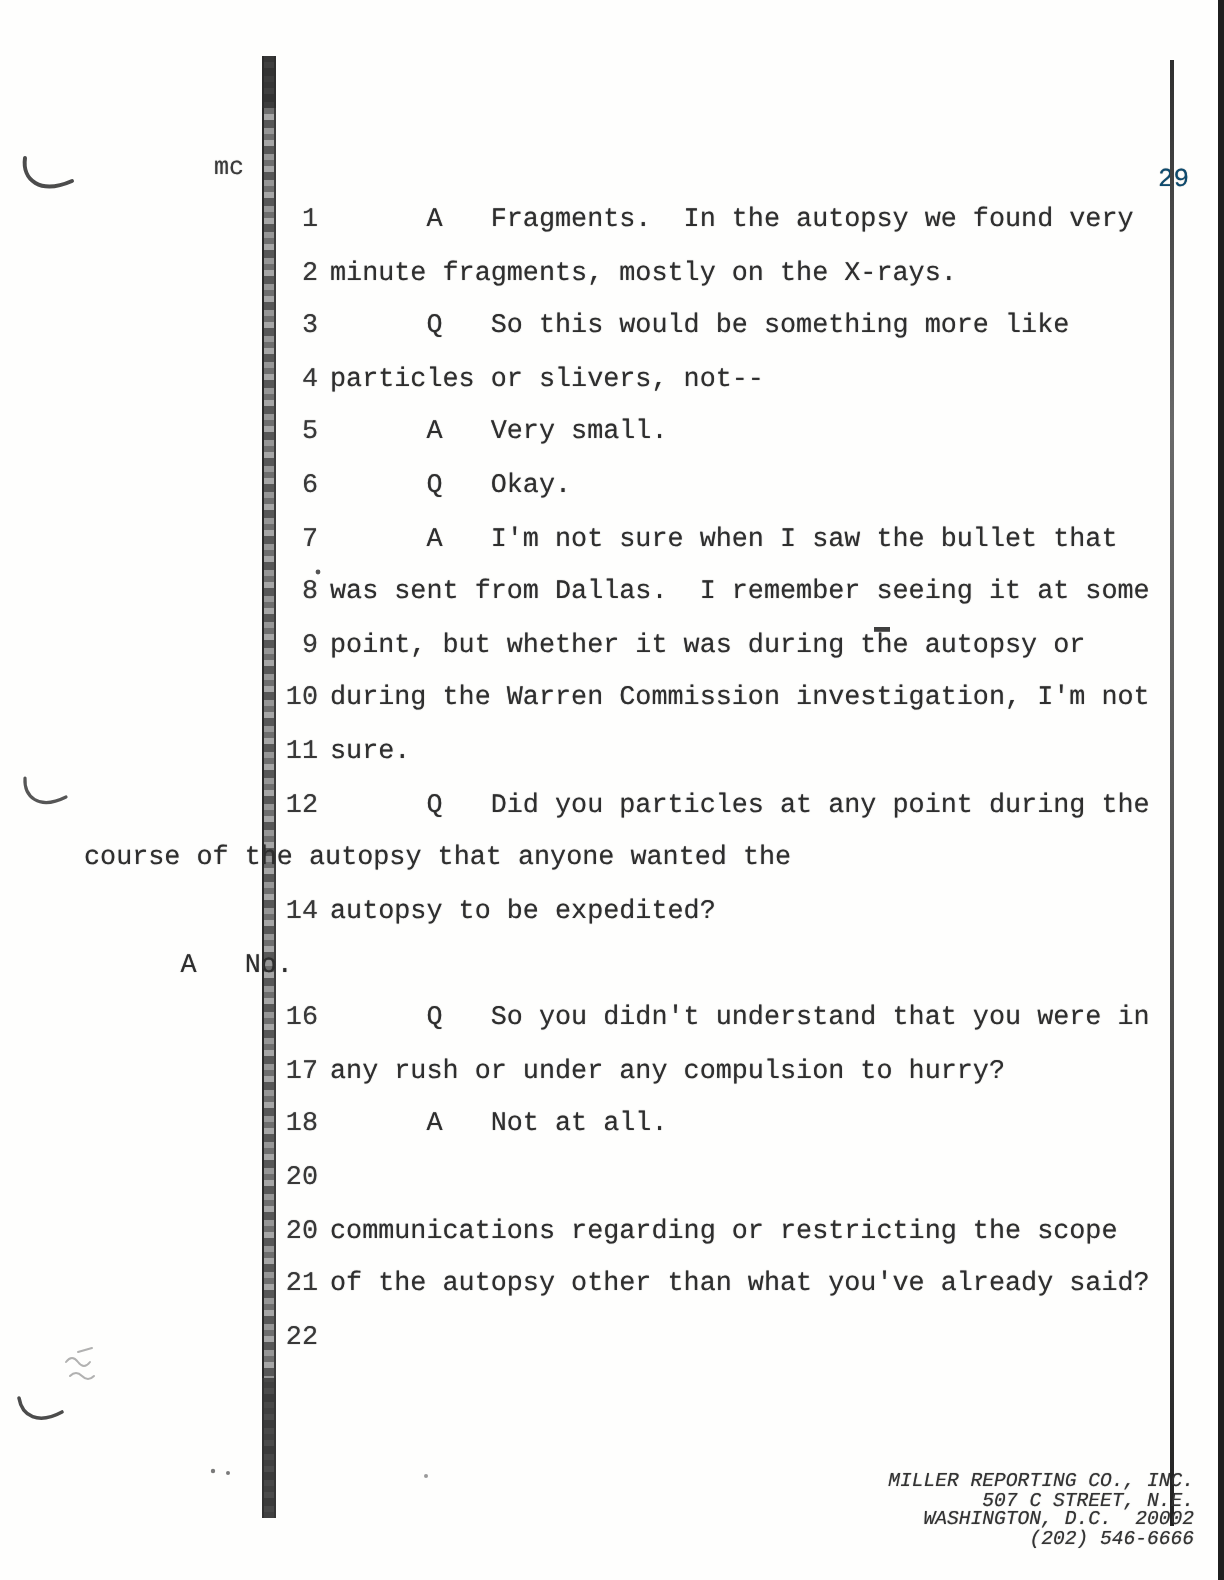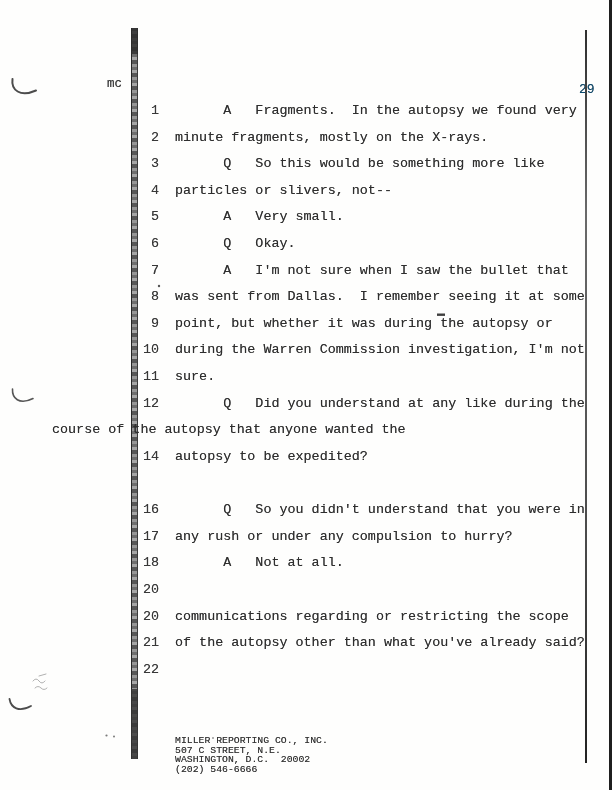--- a/index.html
+++ b/index.html
@@ -47,25 +47,25 @@
   }
   
   .scan-edge {
     position: absolute; right: 0; top: 0; width: 3.5px; height: 790px;
     background: #1f1f1f;
   }
 
   .transcript { position: absolute; left: 0; top: 98px; right: 20px; }
   .row { display: flex; height: 26.62px; line-height: 26.62px; font-size: 13.4px; }
   .num { flex: none; width: 123px; text-align: right; white-space: pre; color: #383838; }
-  .txt { margin-left: 16px; white-space: pre; }
+  .txt { margin-left: 6px; white-space: pre; }
 
   .footer {
     position: absolute; left: 139px; top: 736px; width: 422px;
-    text-align: left; font-size: 9.8px; line-height: 9.7px; color: #333;
+    text-align: right; font-size: 9.8px; line-height: 9.7px; color: #333; font-style: italic;
   }
   .footer div { white-space: pre; }
 
   .marks { position: absolute; left: 0; top: 0; width: 612px; height: 790px; pointer-events: none; }
 </style>
 </head>
 <body>
 
 <div class="page">
 
@@ -117,30 +117,31 @@
     <div class="row">
         <span class="num">10</span>
         <span class="txt">during the Warren Commission investigation, I'm not</span>
       </div>
     <div class="row">
         <span class="num">11</span>
         <span class="txt">sure.</span>
       </div>
     <div class="row">
         <span class="num">12</span>
-        <span class="txt">      Q   Did you understand at any like during the</span>
+        <span class="txt">      Q   Did you particles at any point during the</span>
       </div>
     <div class="row">
         <span class="txt">course of the autopsy that anyone wanted the</span>
       </div>
     <div class="row">
         <span class="num">14</span>
         <span class="txt">autopsy to be expedited?</span>
       </div>
     <div class="row">
+        <span class="txt">      A   No.</span>
       </div>
     <div class="row">
         <span class="num">16</span>
         <span class="txt">      Q   So you didn't understand that you were in</span>
       </div>
     <div class="row">
         <span class="num">17</span>
         <span class="txt">any rush or under any compulsion to hurry?</span>
       </div>
     <div class="row">

